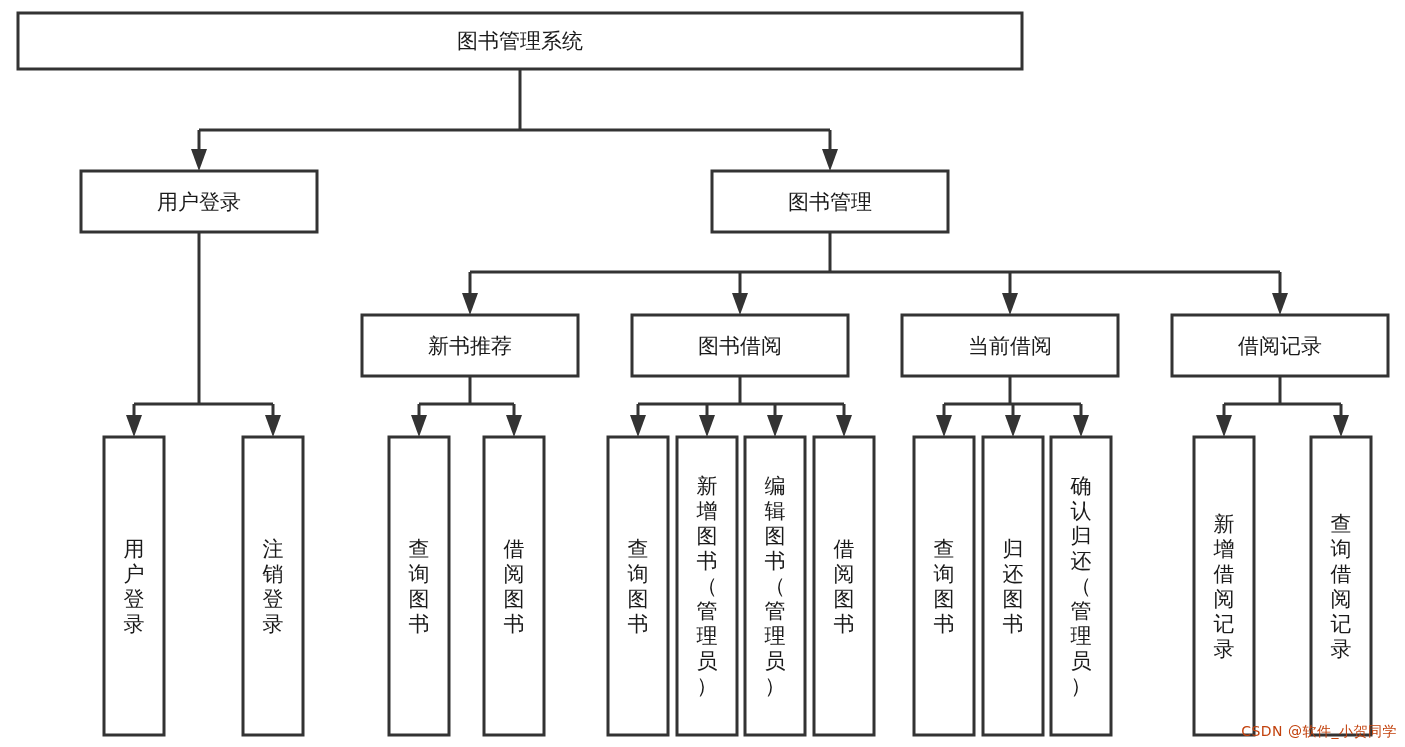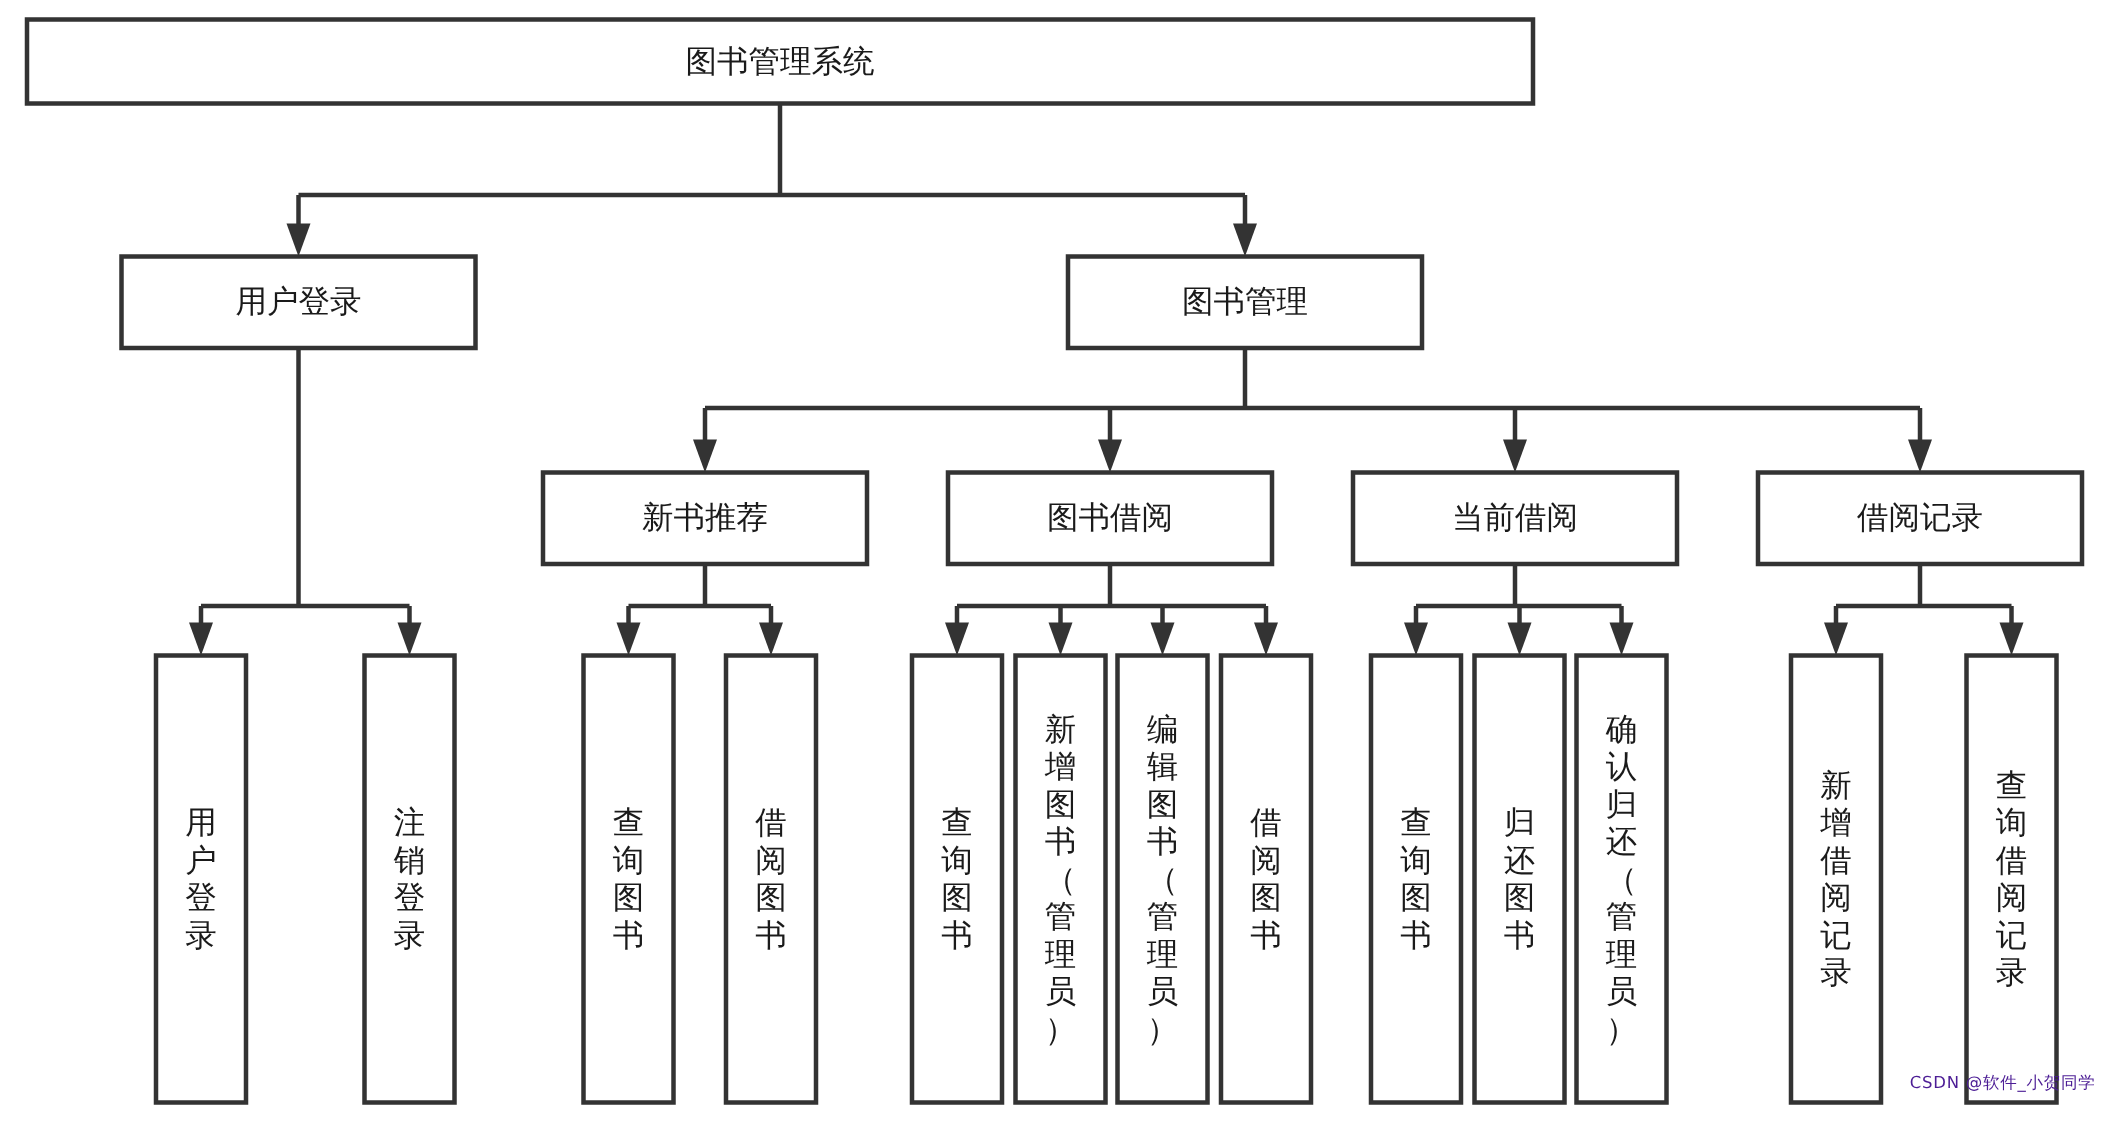--- a/index.html
+++ b/index.html
@@ -49,24 +49,24 @@
   }
   .node-label-v {
     font-family: "DejaVu Sans", "Liberation Sans", sans-serif;
     font-size: 21px;
     fill: #1a1a1a;
     text-anchor: middle;
   }
   .watermark {
     position: absolute;
     right: 8px;
-    bottom: 18px;
-    font-family: "DejaVu Sans", "Liberation Sans", sans-serif;
-    font-size: 11px;
-    color: #4c1d95;
+    bottom: 6px;
+    font-family: "DejaVu Sans", "Liberation Sans", sans-serif;
+    font-size: 14px;
+    color: #c2410c;
     letter-spacing: 0.5px;
     white-space: nowrap;
     pointer-events: none;
   }
 </style>
 </head>
 <body>
 
 <div id="diagram-root">
   <svg class="diagram" viewBox="0 0 1405 747">

